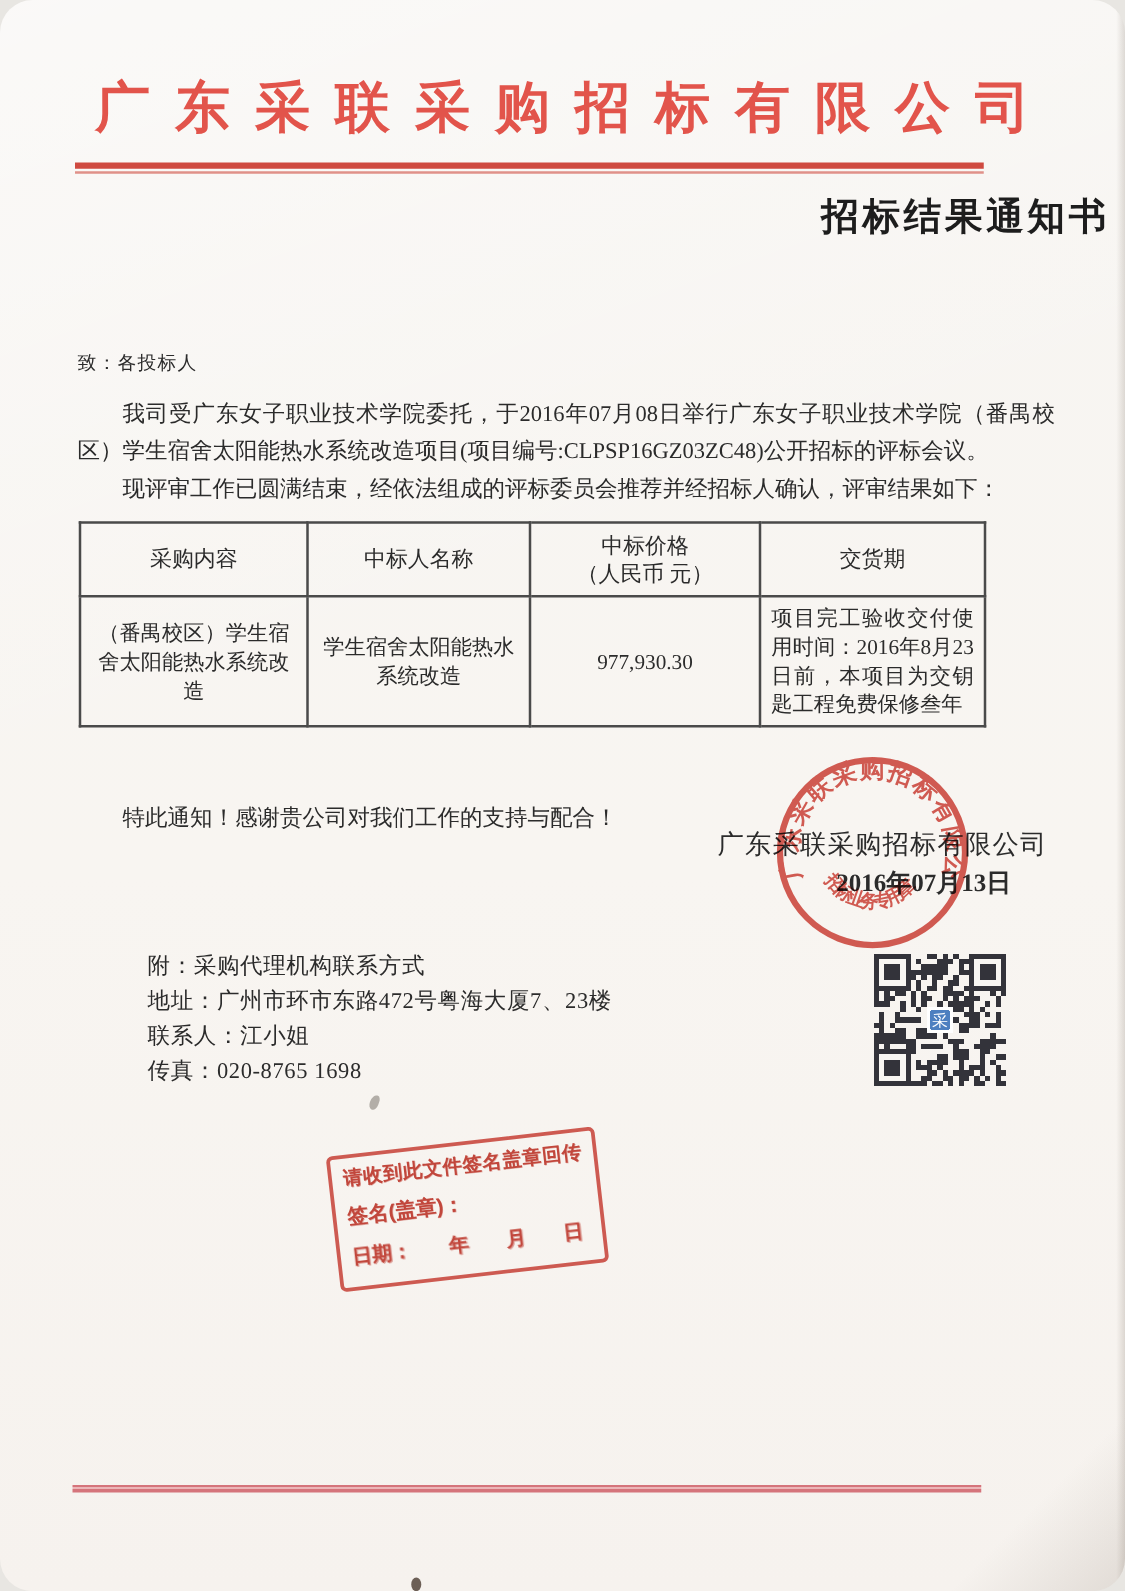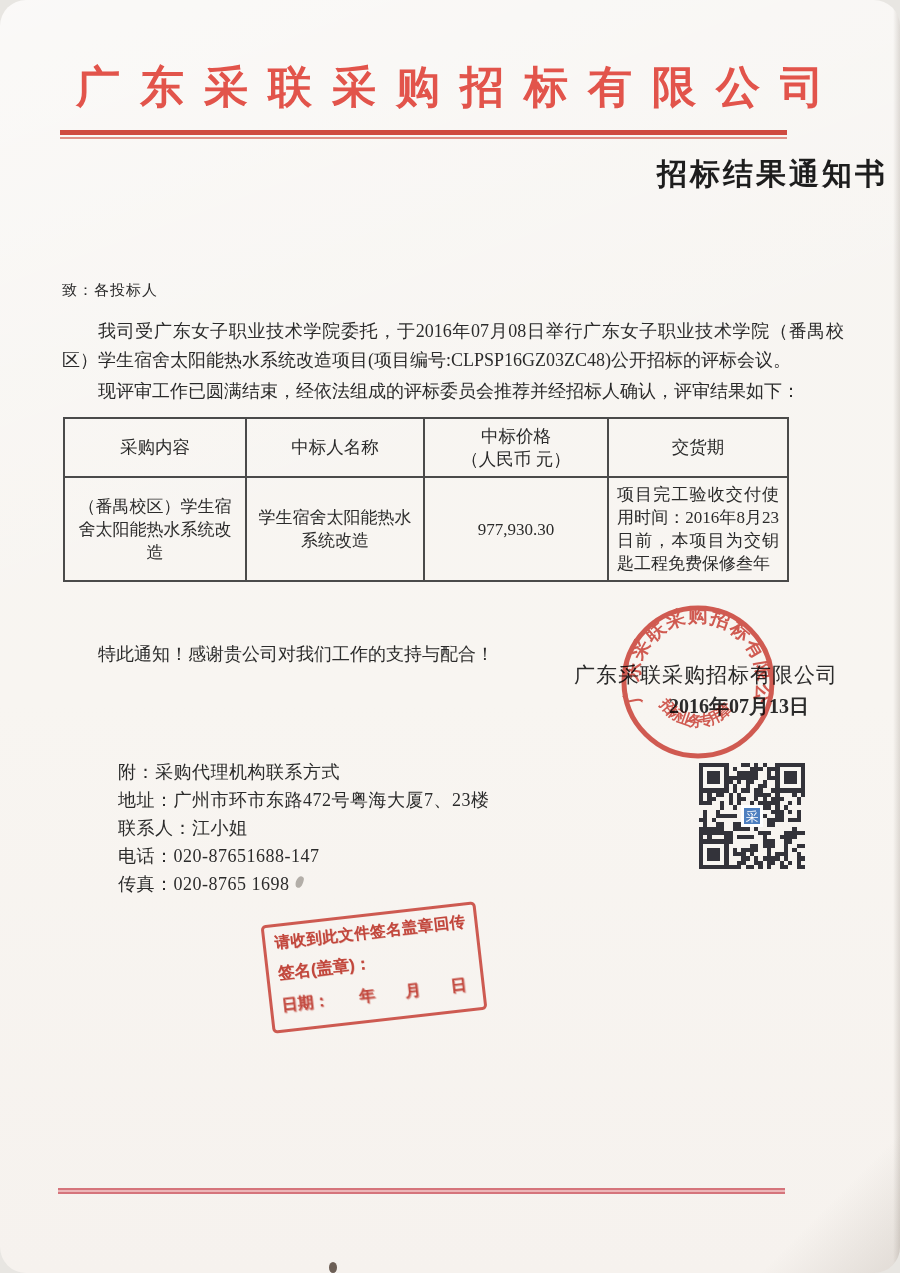--- a/index.html
+++ b/index.html
@@ -140,21 +140,20 @@
     </text>
     <text font-size="15" font-weight="700" fill="#cf4238" font-family="Liberation Sans, DejaVu Sans, sans-serif">
       <textPath href="#banner-path" startOffset="0" textLength="86" lengthAdjust="spacing">招标业务专用章</textPath>
     </text>
   </svg>
 
   <div class="abs contact">
     <div>附：采购代理机构联系方式</div>
     <div>地址：广州市环市东路472号粤海大厦7、23楼</div>
     <div>联系人：江小姐</div>
-    <div>电话：020-87651688-147</div>
     <div>传真：020-8765 1698</div>
   </div>
 
   <div class="abs qr" id="qr"><svg viewBox="0 0 125 125" shape-rendering="crispEdges" fill="#33333a">
         <rect x="0" y="0" width="35" height="35"></rect>
         <rect x="5" y="5" width="25" height="25" fill="#f8f6f2"></rect>
         <rect x="10" y="10" width="15" height="15"></rect>
         <rect x="90" y="0" width="35" height="35"></rect>
         <rect x="95" y="5" width="25" height="25" fill="#f8f6f2"></rect>
         <rect x="100" y="10" width="15" height="15"></rect>

